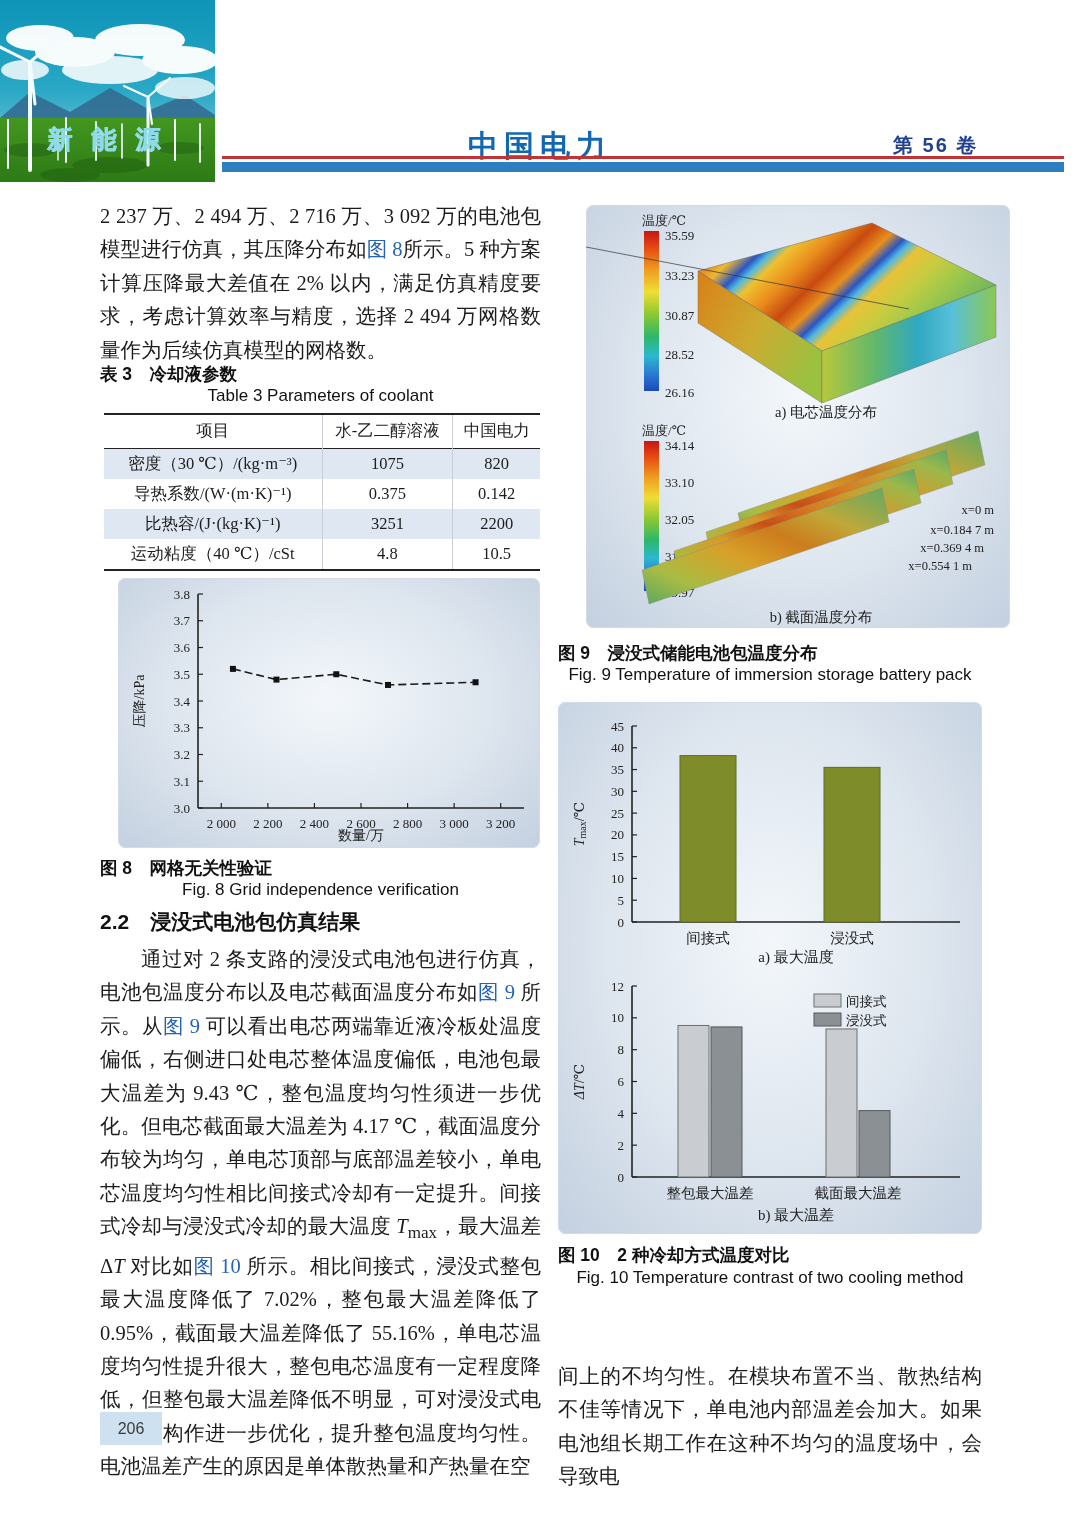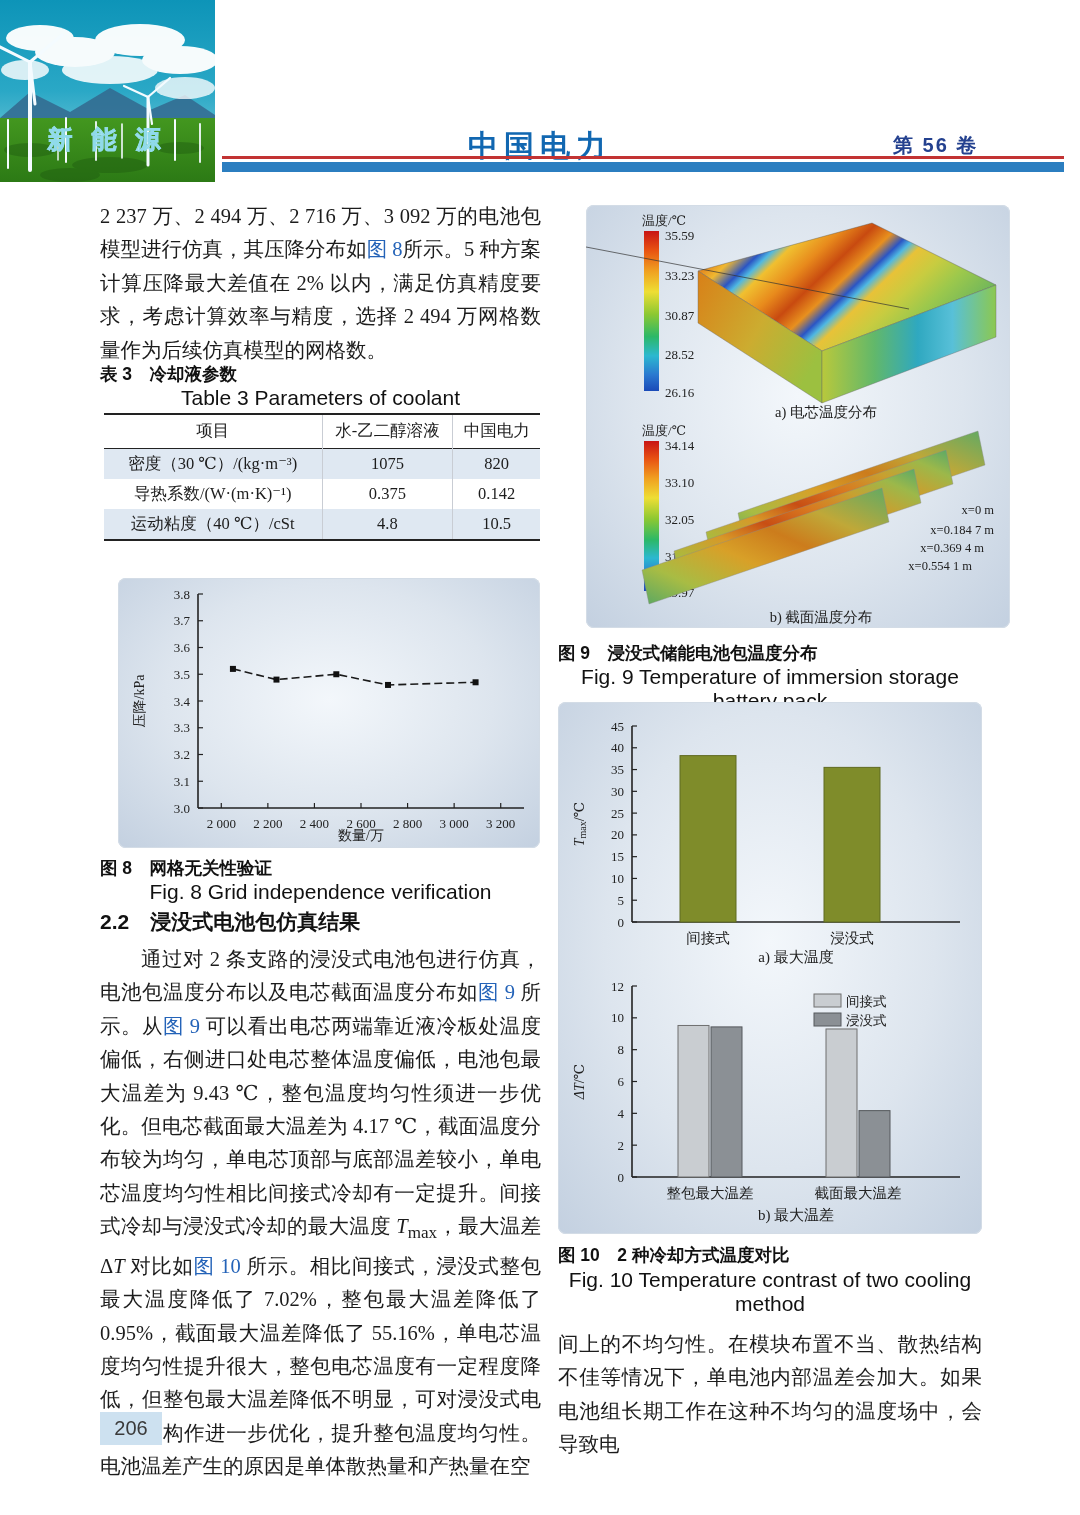--- a/index.html
+++ b/index.html
@@ -14,35 +14,35 @@
   .rule-red{left:222px;top:156px;width:842px;height:3px;background:#c23333;}
   .rule-blue{left:222px;top:162px;width:842px;height:10px;background:#2b7ec0;}
   
   .col-left{left:100px;width:441px;}
   .col-right{left:558px;width:424px;}
   .para{font-size:20.5px;line-height:33.4px;text-align:justify;}
   .para .ref{color:#2463b8;}
   .para i{font-style:italic;}
   .indent{text-indent:2em;}
   .cap-cn{font-family:"Liberation Sans","DejaVu Sans",sans-serif;font-weight:bold;font-size:17.5px;text-align:left;color:#111;}
-  .cap-en{font-family:"Liberation Sans","DejaVu Sans",sans-serif;font-size:21px;text-align:center;color:#111;}
+  .cap-en{font-family:"Liberation Sans","DejaVu Sans",sans-serif;font-size:17px;text-align:center;color:#111;}
   .sec-head{font-family:"Liberation Sans","DejaVu Sans",sans-serif;font-weight:bold;font-size:21px;color:#111;}
   
   table.coolant{border-collapse:collapse;width:436px;font-size:16.5px;table-layout:fixed;}
   table.coolant th,table.coolant td{padding:4px 2px;text-align:center;font-weight:normal;}
   table.coolant thead tr{border-top:2.5px solid #222;border-bottom:1.5px solid #222;height:34px;}
   table.coolant tbody tr{height:27px;}
   table.coolant tbody tr:last-child{border-bottom:2.5px solid #222;}
   table.coolant tbody tr:nth-child(odd){background:#dfe8f2;}
   table.coolant td+td,table.coolant th+th{border-left:1px solid #c9cdd4;}
   
   .panel{border-radius:8px;background:radial-gradient(ellipse at 50% 45%, #f3f7fb 0%, #dde5ee 55%, #c3d0e0 100%);
          box-shadow:0 0 0 1px #d3dce6 inset;}
   .pagenum{left:100px;top:1412px;width:62px;height:33px;background:#cde1f0;color:#3a3a3a;
-           font-family:"Liberation Sans","DejaVu Sans",sans-serif;font-size:20px;display:flex;
+           font-family:"Liberation Sans","DejaVu Sans",sans-serif;font-size:16px;display:flex;
            align-items:center;justify-content:center;}
   svg text{font-family:"Liberation Serif","DejaVu Serif",serif;}
 </style>
 </head>
 <body>
 
 <div class="abs" style="left:0;top:0;width:1080px;height:185px;">
   <svg class="abs" style="left:0;top:0;" width="215" height="182" viewBox="0 0 215 182">
     <defs>
       <linearGradient id="sky" x1="0" y1="0" x2="0" y2="1">
@@ -123,20 +123,25 @@
   <tbody>
     <tr>
       <td>密度（30 ℃）/(kg·m⁻³)</td>
       <td>1075</td>
       <td>820</td>
     </tr>
     <tr>
       <td>导热系数/(W·(m·K)⁻¹)</td>
       <td>0.375</td>
       <td>0.142</td>
+    </tr>
+    <tr>
+      <td>比热容/(J·(kg·K)⁻¹)</td>
+      <td>3251</td>
+      <td>2200</td>
     </tr>
     <tr>
       <td>运动粘度（40 ℃）/cSt</td>
       <td>4.8</td>
       <td>10.5</td>
     </tr>
   </tbody>
 </table>
 
 <div class="abs panel" style="left:118px;top:578px;width:422px;height:270px;">
@@ -357,13 +362,13 @@
       <text x="288" y="33.5" font-size="13.5" fill="#222" text-anchor="start">间接式</text>
       <rect x="256" y="41" width="27" height="13" fill="#8b9095" stroke="#55585c" stroke-width="1"></rect>
       <text x="288" y="52.5" font-size="13.5" fill="#222" text-anchor="start">浸没式</text>
       <text x="26" y="109.5" font-size="14" fill="#222" text-anchor="middle" transform="rotate(-90 26 109.5)"><tspan font-style="italic">ΔT</tspan><tspan baseline-shift="0">/℃</tspan></text>
       <text x="238" y="248" font-size="15" fill="#222" text-anchor="middle">b) 最大温差</text>
     </svg>
 </div>
 <div class="abs col-right cap-cn" style="top:1243px;">图 10　2 种冷却方式温度对比</div>
 <div class="abs col-right cap-en" style="top:1268px;">Fig. 10   Temperature contrast of two cooling method</div>
 
-<div class="abs col-right para" style="top:1328px;"><span>间上的不均匀性。在模块布置不当、散热结构不佳等情况下，单电池内部温差会加大。如果电池组长期工作在这种不均匀的温度场中，会导致电</span></div>
+<div class="abs col-right para" style="top:1360px;"><span>间上的不均匀性。在模块布置不当、散热结构不佳等情况下，单电池内部温差会加大。如果电池组长期工作在这种不均匀的温度场中，会导致电</span></div>
 
 </body></html>

